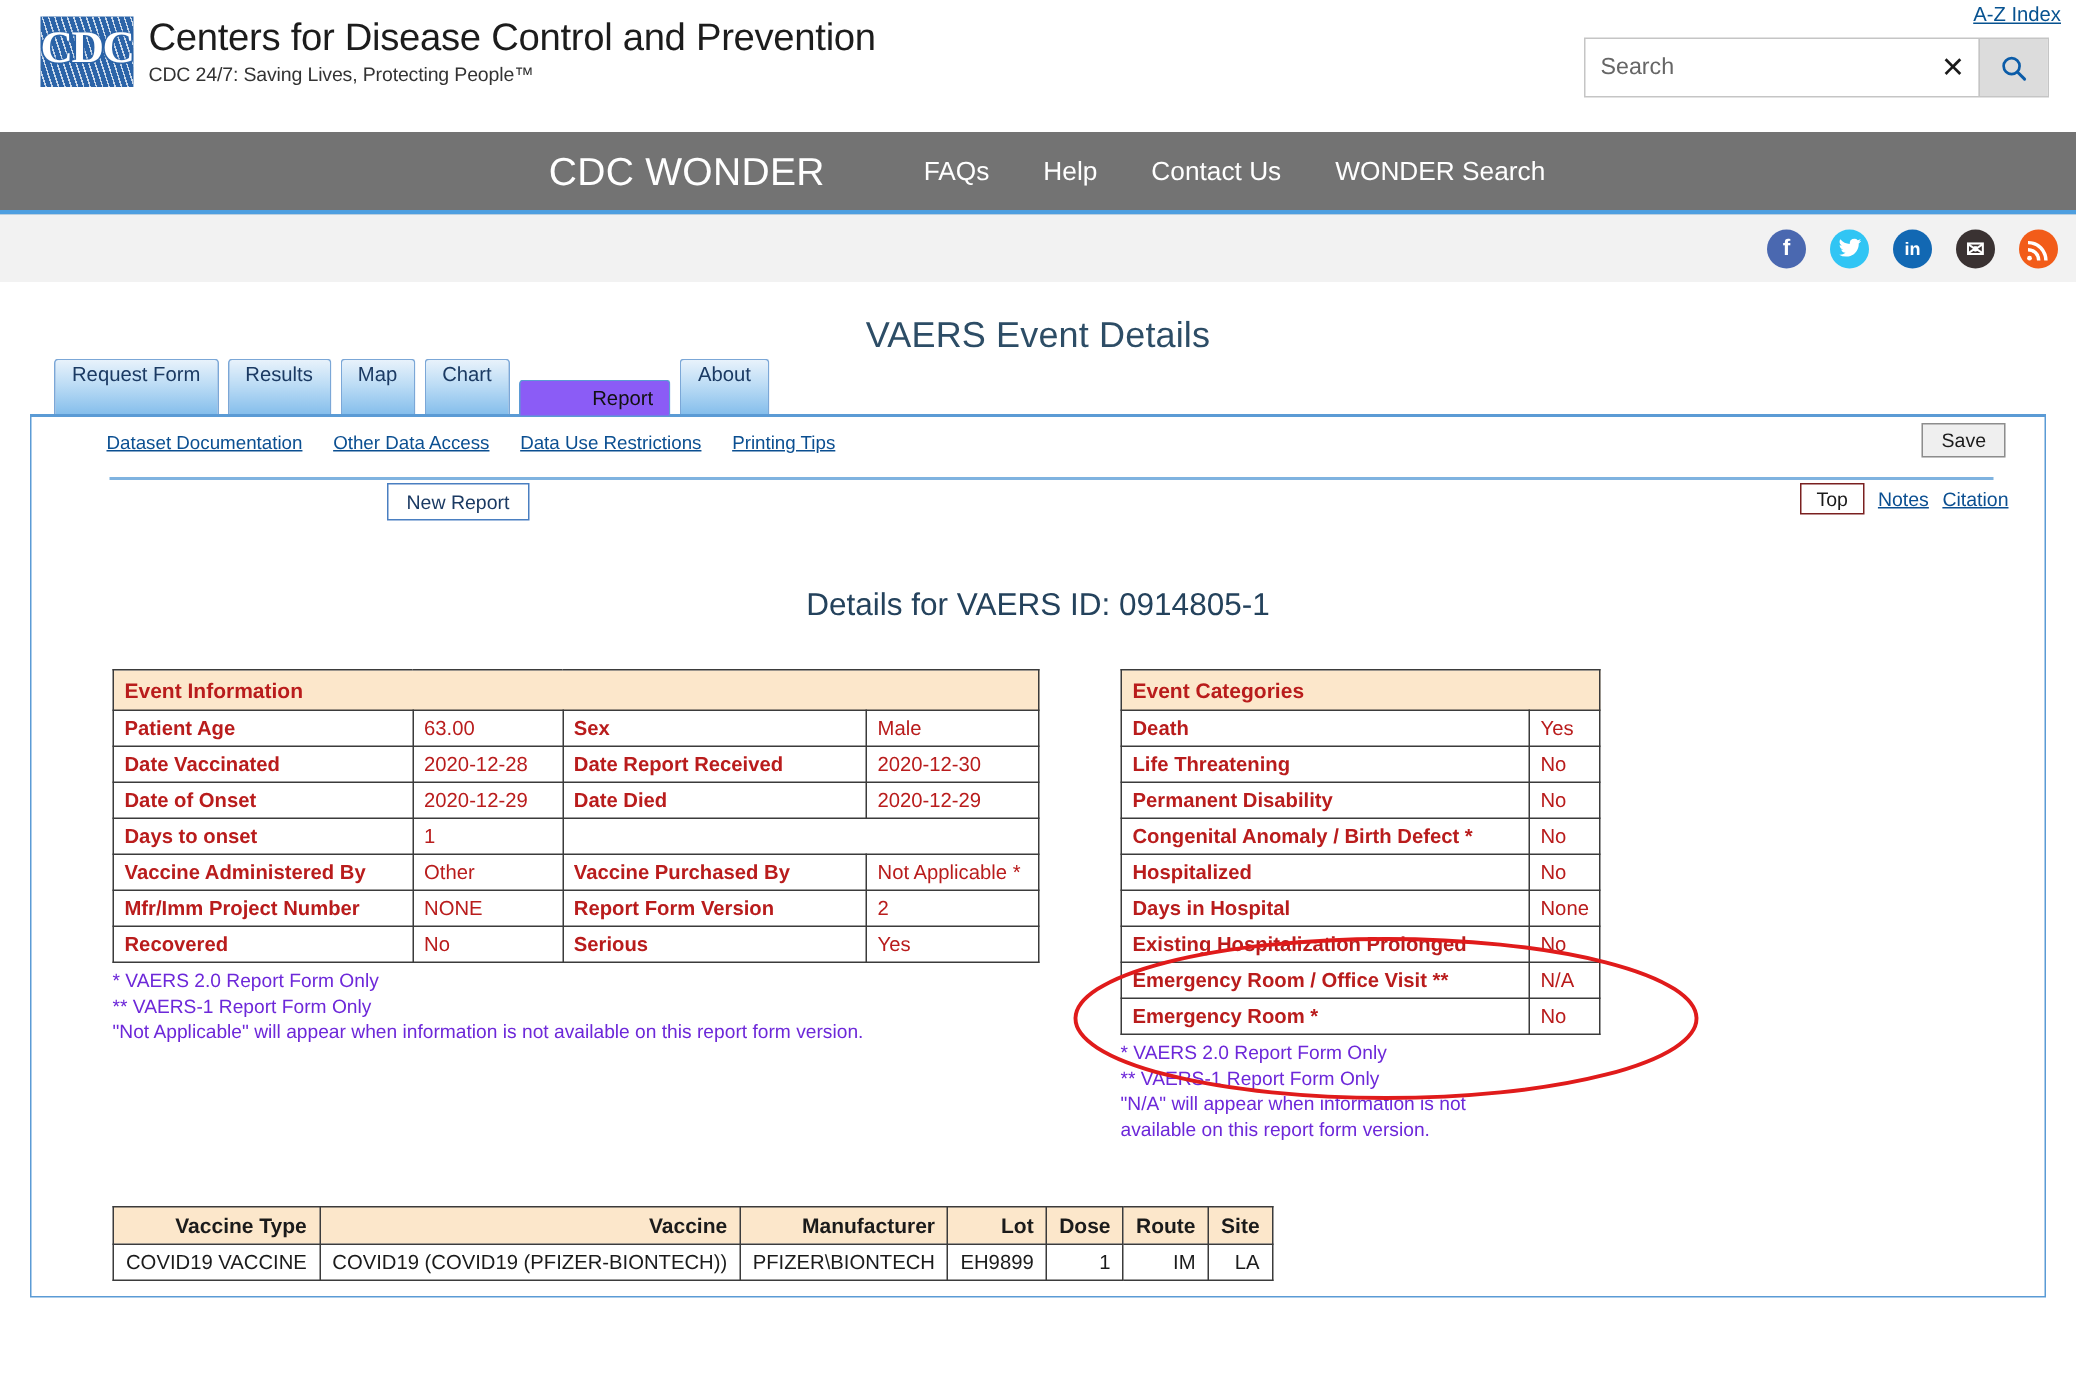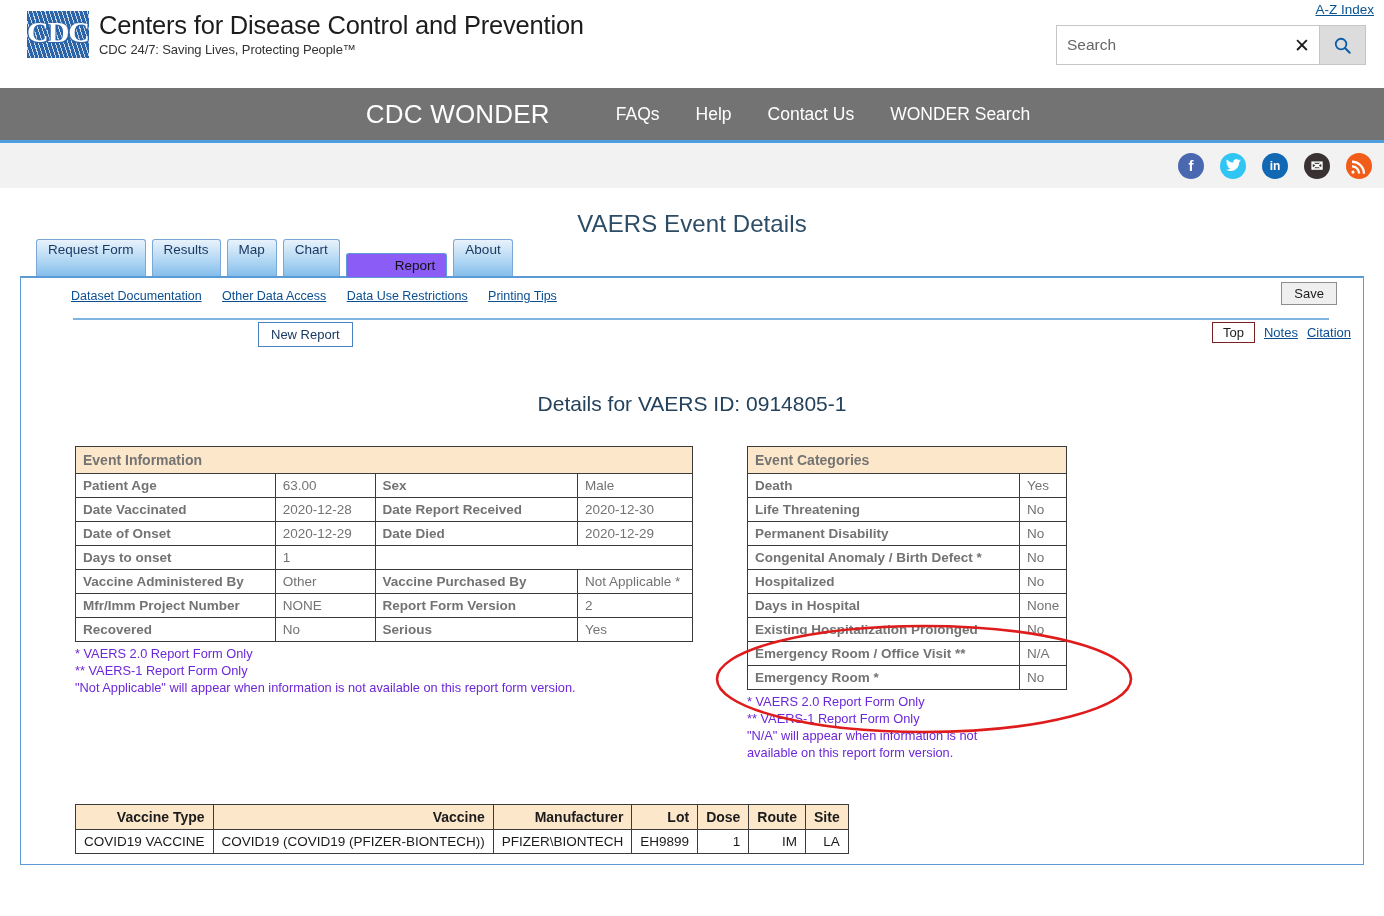--- a/index.html
+++ b/index.html
@@ -198,21 +198,21 @@
   }
   .row-newreport {
     position: relative; height: 34px;
   }
   .btn-newreport {
     position: absolute; left: 220px; top: 2px;
     background: #ffffff; border: 1px solid #4a7fc1; color: #1b3a63;
     font-size: 13px; padding: 4px 12px;
   }
   .rightlinks {
-    position: absolute; right: 12px; top: 2px;
+    position: absolute; right: 24px; top: 2px;
     display: flex; align-items: center; gap: 9px;
     font-size: 13px;
   }
   .btn-top {
     border: 1px solid #7a2020; background: #ffffff; color: #1b1b1b;
     padding: 2px 10px; font-size: 13px; cursor: pointer;
     font-family: "Liberation Sans", sans-serif;
   }
   .rightlinks a { color: #0b4f91; text-decoration: underline; cursor: pointer; }
 
@@ -226,21 +226,21 @@
   .two-col { display: flex; align-items: flex-start; gap: 54px; }
 
   table.vtab {
     border-collapse: collapse;
     font-size: 13.5px;
     background: #ffffff;
   }
   table.vtab td {
     border: 1px solid #3b3b3b;
     padding: 4px 7px;
-    color: #737373;
+    color: #b91c1c;
     white-space: nowrap;
     height: 21px;
   }
   table.vtab td.hdr {
     background: #fce7cb;
     font-weight: bold;
     font-size: 14px;
     padding: 5px 7px;
   }
   table.vtab td.lbl { font-weight: bold; }

